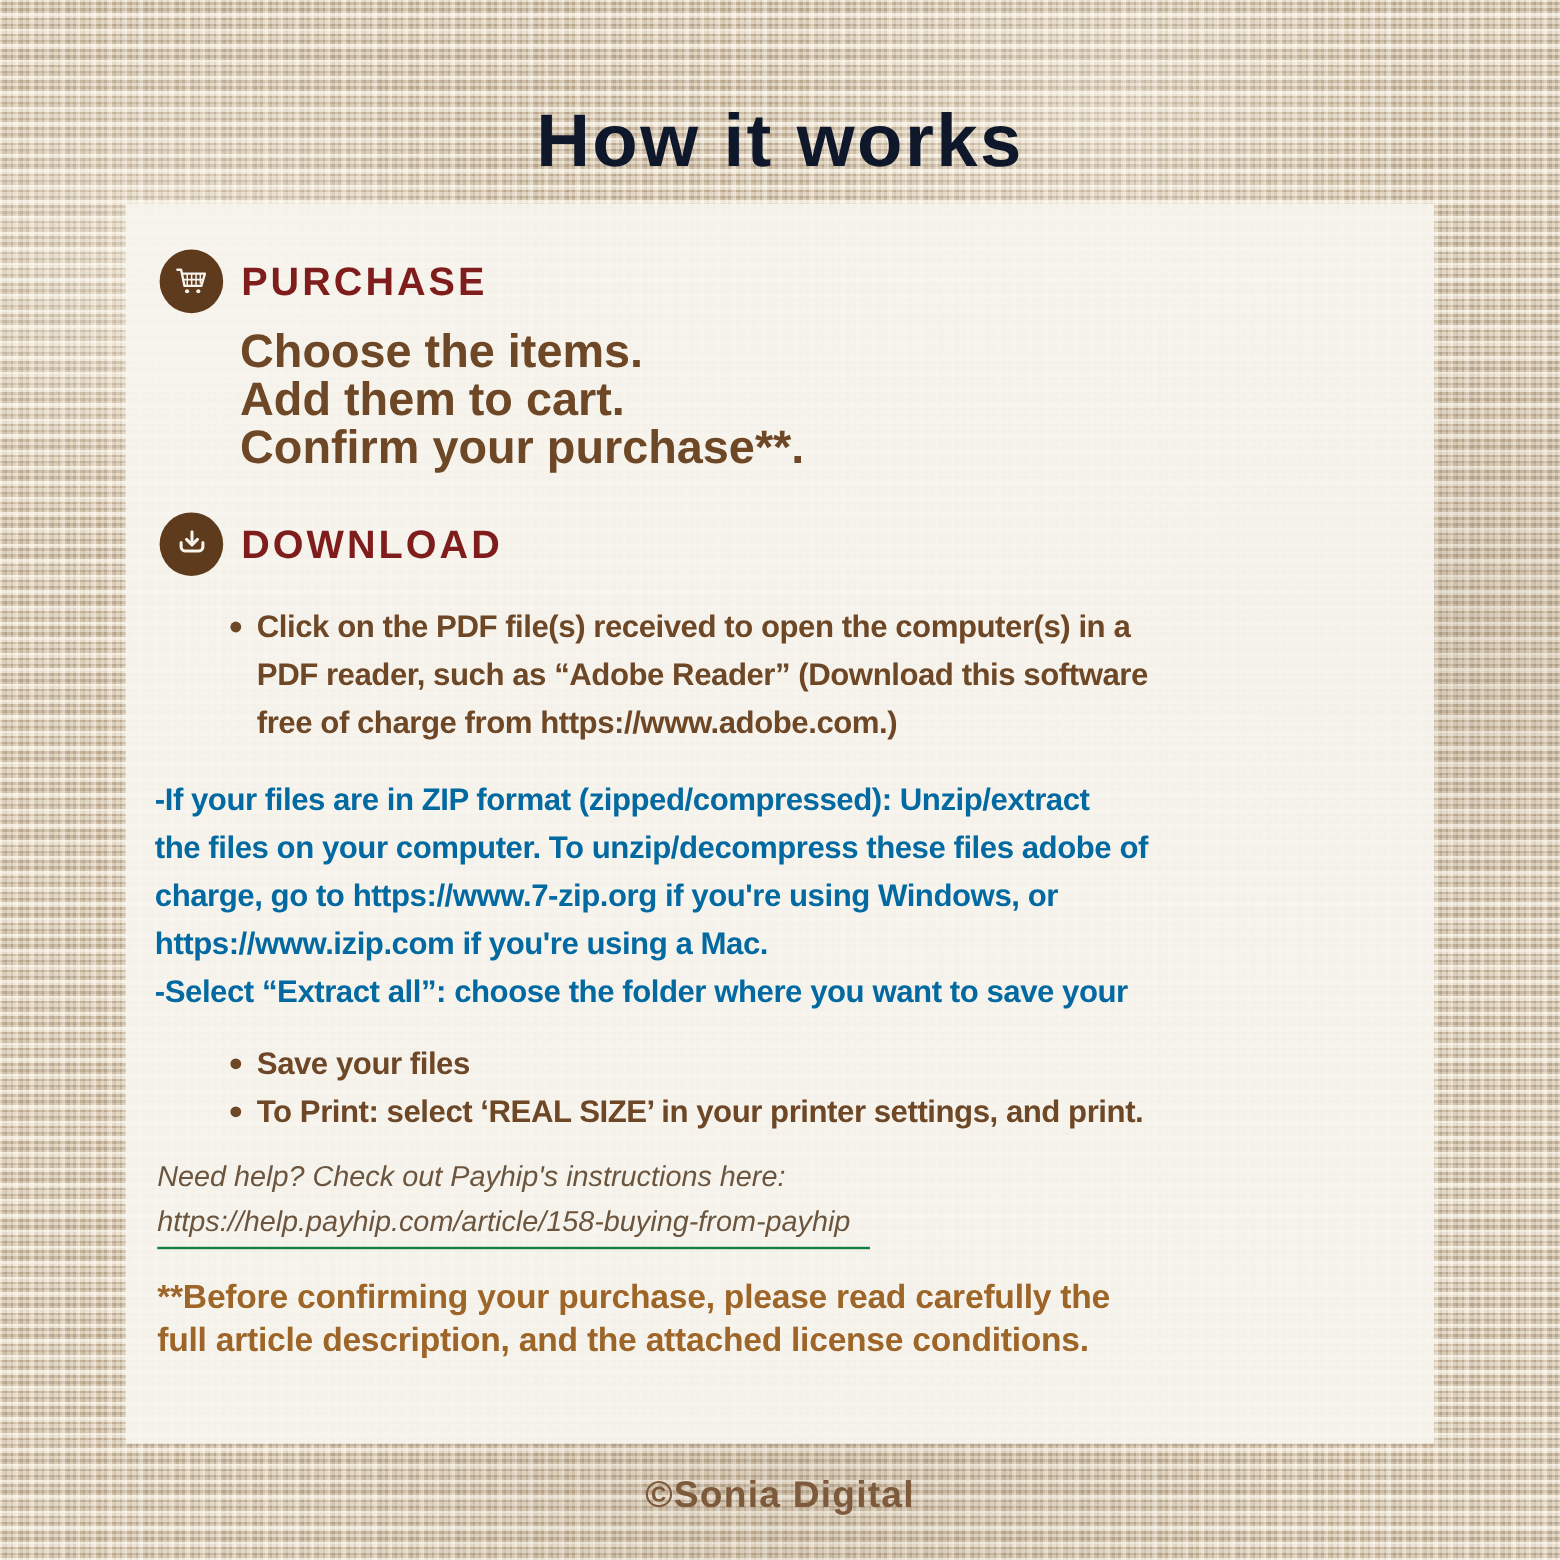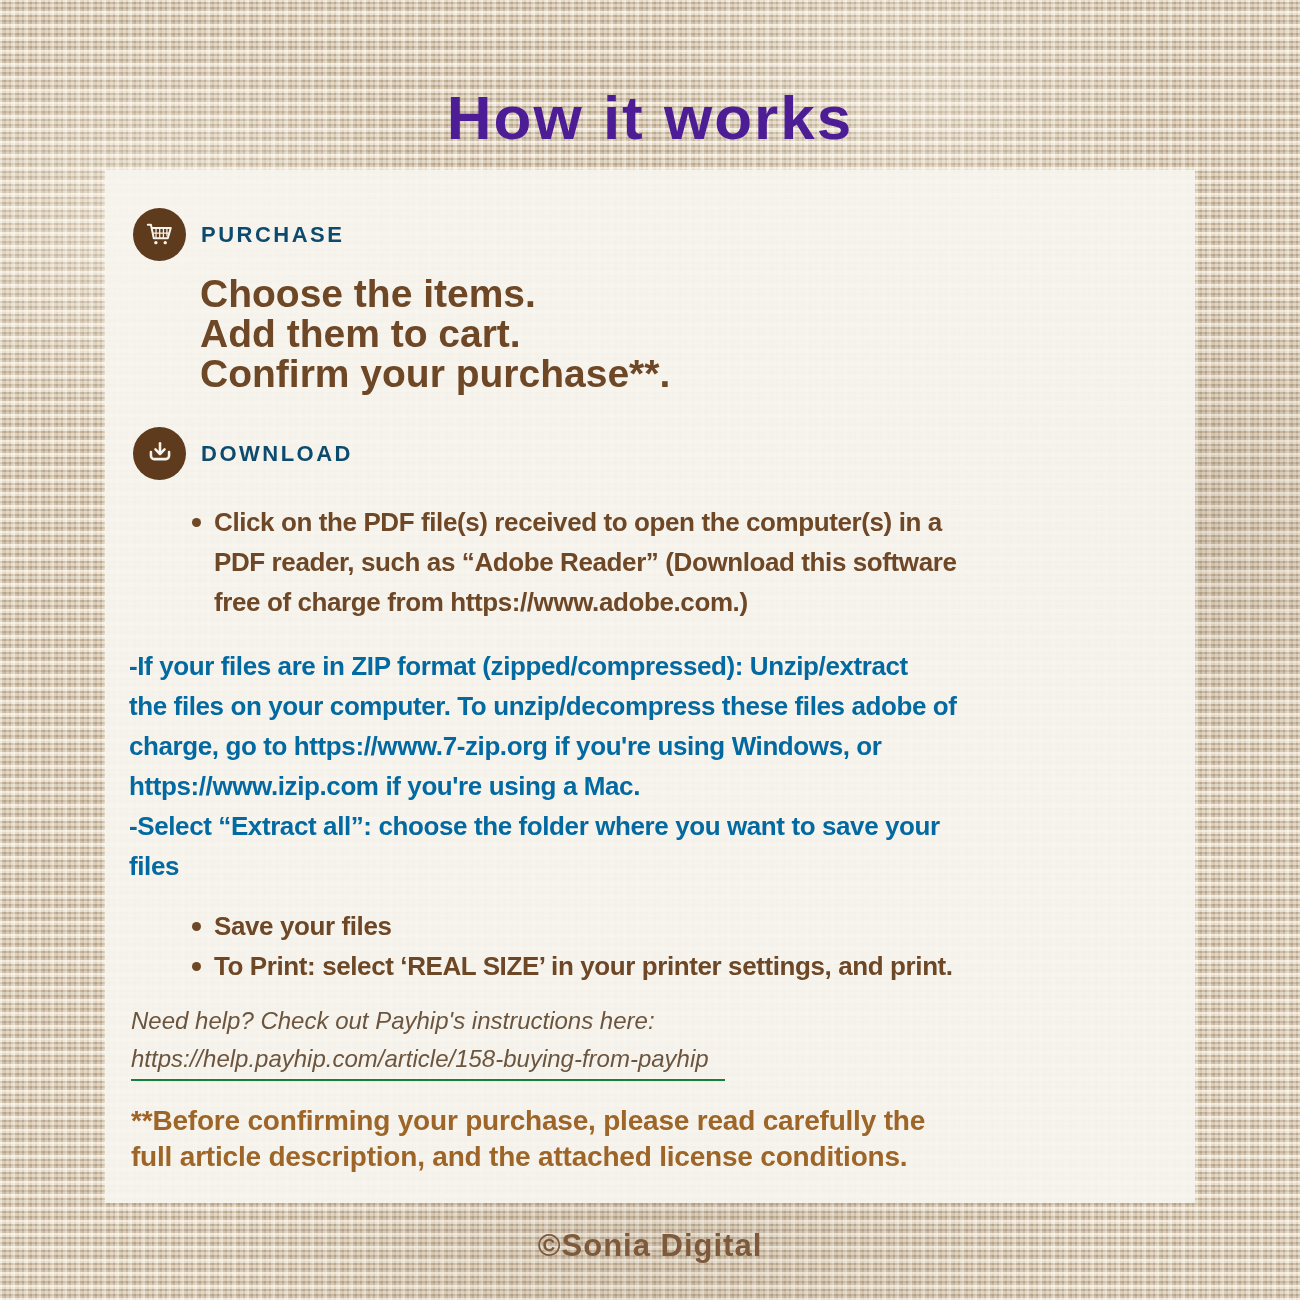--- a/index.html
+++ b/index.html
@@ -28,37 +28,37 @@
     content:"";position:absolute;inset:0;pointer-events:none;
     background:
       radial-gradient(ellipse 420px 300px at 12% 18%, rgba(255,252,244,.35), transparent 70%),
       radial-gradient(ellipse 500px 380px at 90% 40%, rgba(120,96,68,.14), transparent 70%),
       radial-gradient(ellipse 600px 300px at 50% 95%, rgba(125,100,72,.12), transparent 70%),
       radial-gradient(ellipse 380px 260px at 70% 8%, rgba(255,252,244,.28), transparent 70%);
   }
   .title{
     position:absolute;top:82px;left:0;width:100%;margin:0;
     text-align:center;font-size:62px;font-weight:800;letter-spacing:2px;
-    color:#4c1d95;
+    color:#0f172a;
   }
   .card{
     position:absolute;left:105px;top:170px;width:1090px;height:1033px;
     background:rgba(247,244,238,.95);
     box-sizing:border-box;
     padding:38px 58px 0 28px;
   }
   .icon-row{display:flex;align-items:center;gap:15px;}
   .icon-row.download-row{margin-top:33px;}
   .circle{
     width:53px;height:53px;border-radius:50%;background:#5e3b1d;
     display:flex;align-items:center;justify-content:center;flex:0 0 auto;
   }
   .circle svg{width:34px;height:34px;display:block;}
   .heading{
-    font-size:22px;font-weight:800;letter-spacing:2.5px;color:#0c4a6e;
+    font-size:33px;font-weight:800;letter-spacing:2.5px;color:#7f1d1d;
   }
   .line{white-space:nowrap;}
   .purchase-lines{
     margin:13px 0 0 67px;
     font-size:39px;font-weight:700;line-height:40px;color:#6d4726;
   }
   .narrow{letter-spacing:-0.4px;}
   ul.bullets{
     list-style:none;margin:22px 0 0 57px;padding:0;
     font-size:26px;font-weight:700;line-height:40px;color:#6d4726;
@@ -138,21 +138,20 @@
         <div class="line">free of charge from https://www.adobe.com.)</div>
       </li>
     </ul>
 
     <div class="para narrow">
       <div class="line">-If your files are in ZIP format (zipped/compressed): Unzip/extract</div>
       <div class="line">the files on your computer. To unzip/decompress these files adobe of</div>
       <div class="line">charge, go to https://www.7-zip.org if you're using Windows, or</div>
       <div class="line">https://www.izip.com if you're using a Mac.</div>
       <div class="line">-Select “Extract all”: choose the folder where you want to save your</div>
-      <div class="line">files</div>
     </div>
 
     <ul class="bullets bullets2 narrow">
       <li>
         <div class="line">Save your files</div>
       </li>
       <li>
         <div class="line">To Print: select ‘REAL SIZE’ in your printer settings, and print.</div>
       </li>
     </ul>

